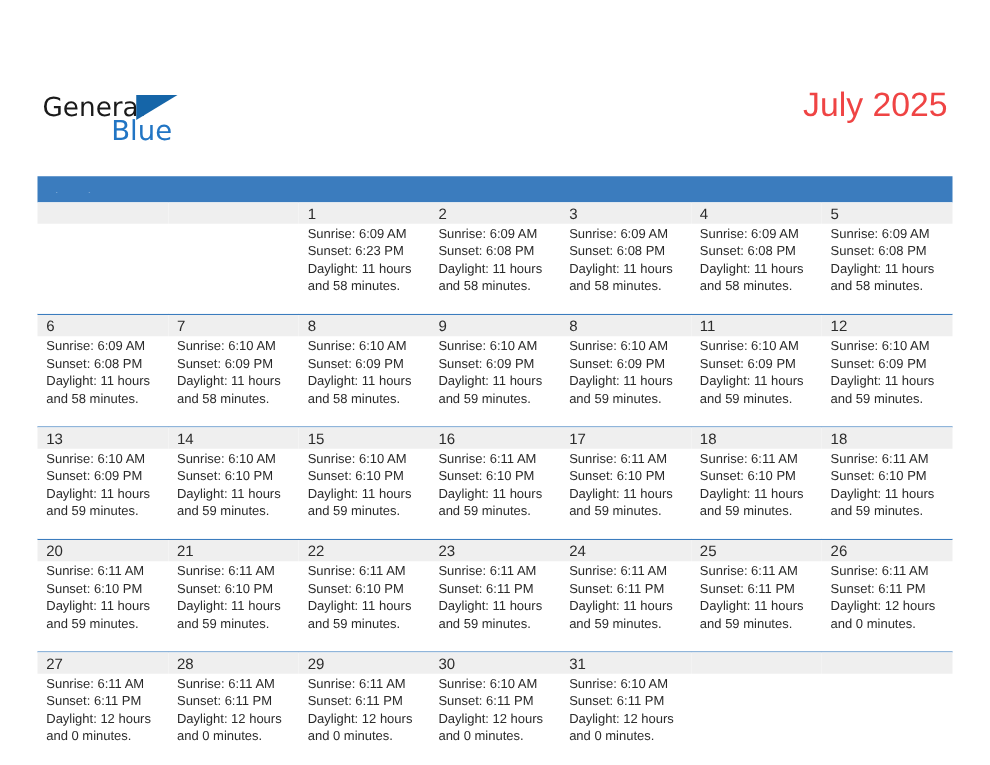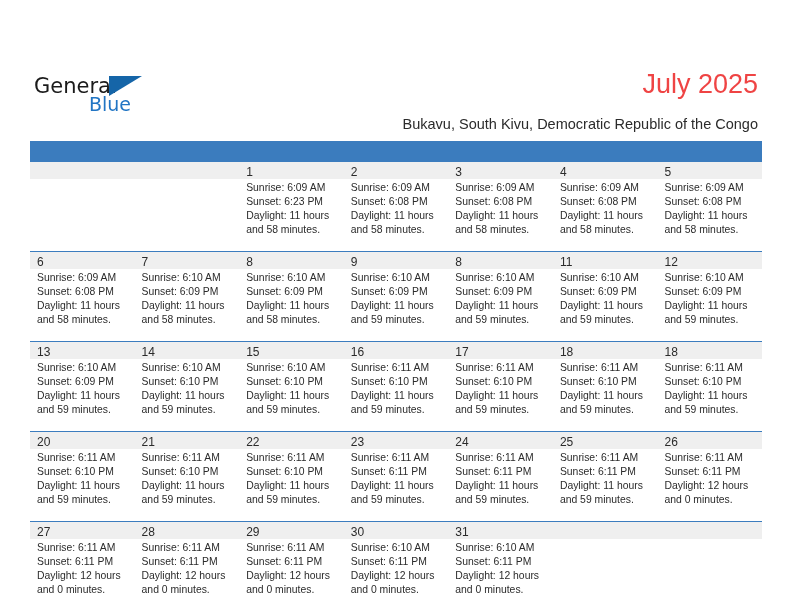--- a/index.html
+++ b/index.html
@@ -44,21 +44,21 @@
     font-size: 21px;
     letter-spacing: 0px;
     color: #1a1a1a;
     font-family: "DejaVu Sans", sans-serif;
     font-weight: 400;
   }
   .logo-blue {
     position: absolute;
     left: 55px;
     top: 19px;
-    font-size: 19px;
+    font-size: 22px;
     color: #2175c4;
     font-family: "DejaVu Sans", sans-serif;
     font-weight: 400;
   }
   .logo-triangle {
     position: absolute;
     left: 75px;
     top: 2px;
     width: 0;
     height: 0;
@@ -165,21 +165,20 @@
 
   <div class="header">
 
     <div class="logo">
       <span class="logo-general">General</span>
       <span class="logo-triangle"></span>
       <span class="logo-blue">Blue</span>
     </div>
 
     <div class="month-title">July 2025</div>
-    <div class="location">Bukavu, South Kivu, Democratic Republic of the Congo</div>
   </div>
 
   <div class="calendar">
 
     <div class="weekday-row">
       <div class="weekday">Sunday</div>
       <div class="weekday">Tuesday</div>
       <div class="weekday">Thursday</div>
       <div class="weekday">Wednesday</div>
       <div class="weekday">Saturday</div>

